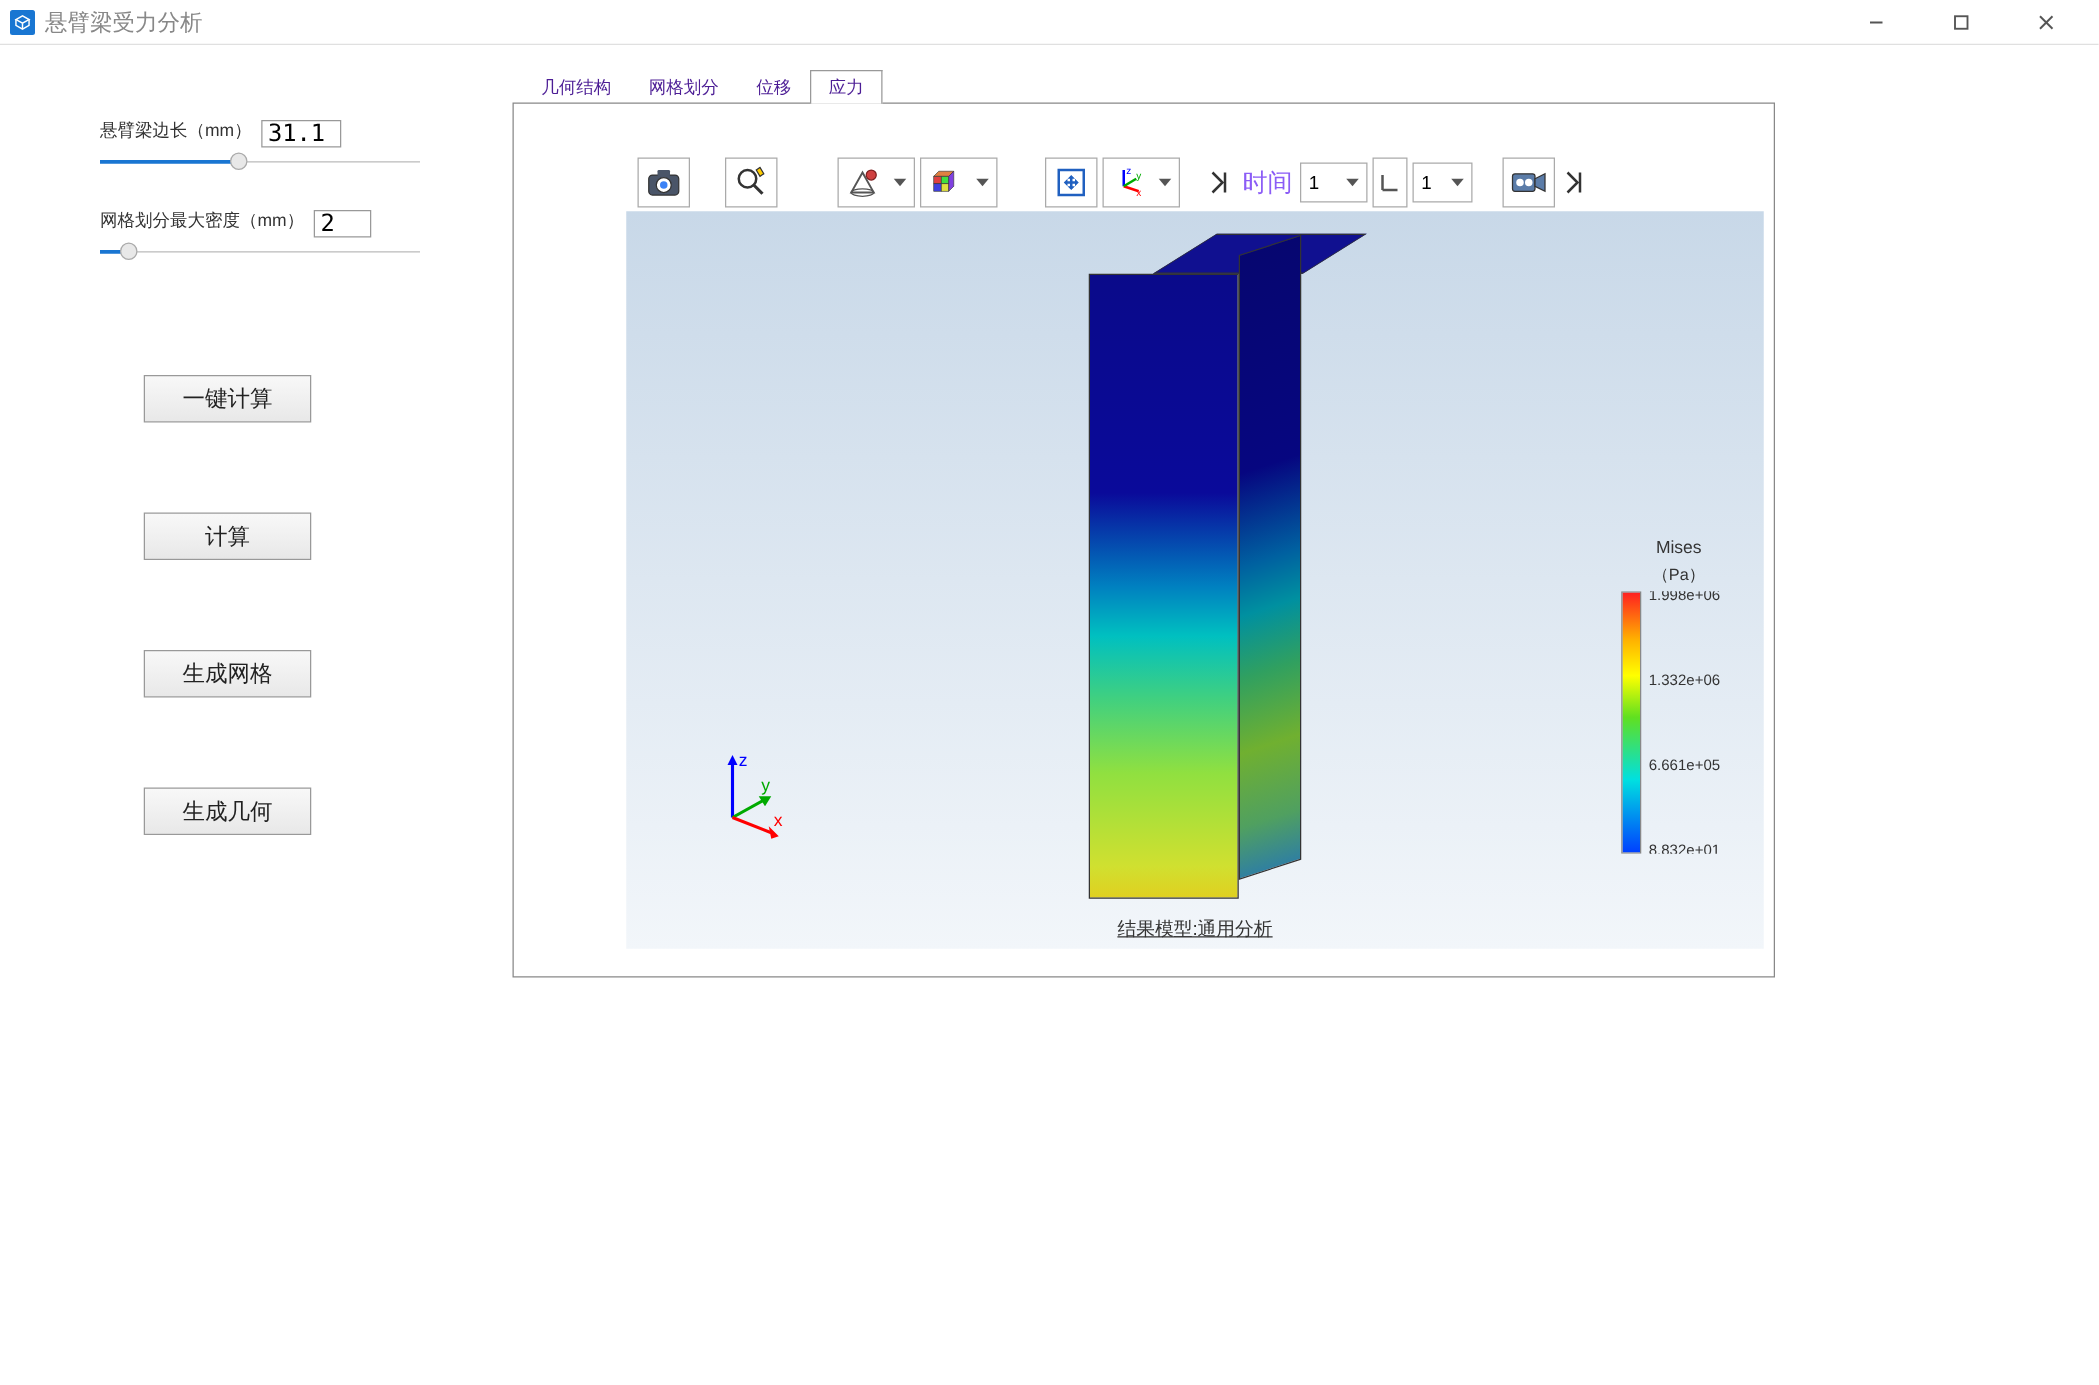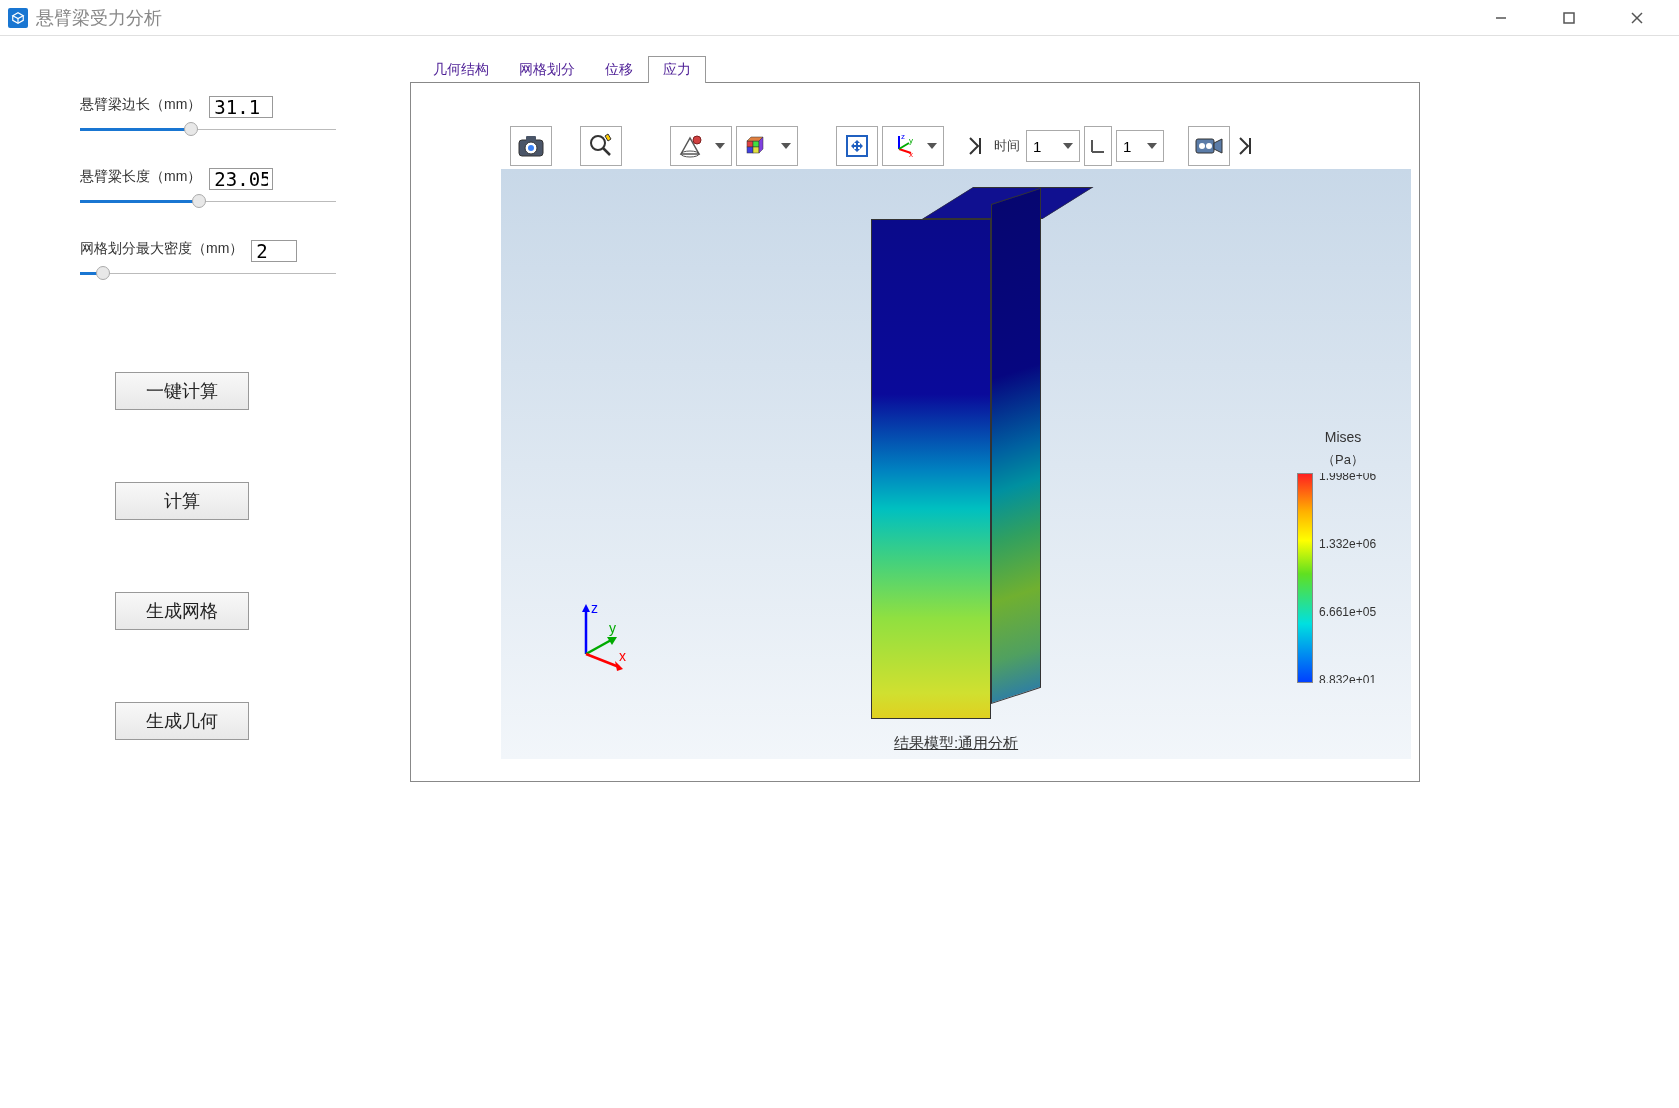--- a/index.html
+++ b/index.html
@@ -155,21 +155,21 @@
       min-width: 42px;
       border: 1px solid #aaa;
       background: #fff;
       display: flex;
       align-items: center;
       justify-content: center;
       cursor: pointer;
       padding: 0 4px;
     }
     .tb-btn.dropdown { min-width: 62px; justify-content: space-between; padding: 0 6px; }
-    .tb-label { font-size: 13px; color: #404040; margin: 0 2px; }
+    .tb-label { font-size: 20px; color: #8b5cf6; margin: 0 2px; }
     .tb-select {
       height: 32px; width: 54px;
       border: 1px solid #aaa;
       display: flex; align-items: center;
       padding: 0 6px; justify-content: space-between;
       font-size: 15px;
     }
     .canvas3d {
       position: absolute;
       top: 86px; left: 90px;
@@ -305,31 +305,20 @@
         <span class="param-label">悬臂梁边长（mm）</span>
         <input class="param-input" value="31.1" style="">
       </div>
       <div class="slider-track">
         <div class="slider-bg"></div>
           <div class="slider-line" style="width:110px"></div>
           <div class="slider-thumb" style="left:104px"></div>
       </div>
     </div>
 
-    <div class="param-row">
-      <div class="param-top">
-        <span class="param-label">悬臂粱长度（mm）</span>
-        <input class="param-input" value="23.05" style="">
-      </div>
-      <div class="slider-track">
-        <div class="slider-bg"></div>
-          <div class="slider-line" style="width:118px"></div>
-          <div class="slider-thumb" style="left:112px"></div>
-      </div>
-    </div>
 
     <div class="param-row">
       <div class="param-top">
         <span class="param-label">网格划分最大密度（mm）</span>
         <input class="param-input" style="width: 46px;" value="2">
       </div>
       <div class="slider-track">
         <div class="slider-bg"></div>
           <div class="slider-line" style="width:22px"></div>
           <div class="slider-thumb" style="left:16px"></div>

